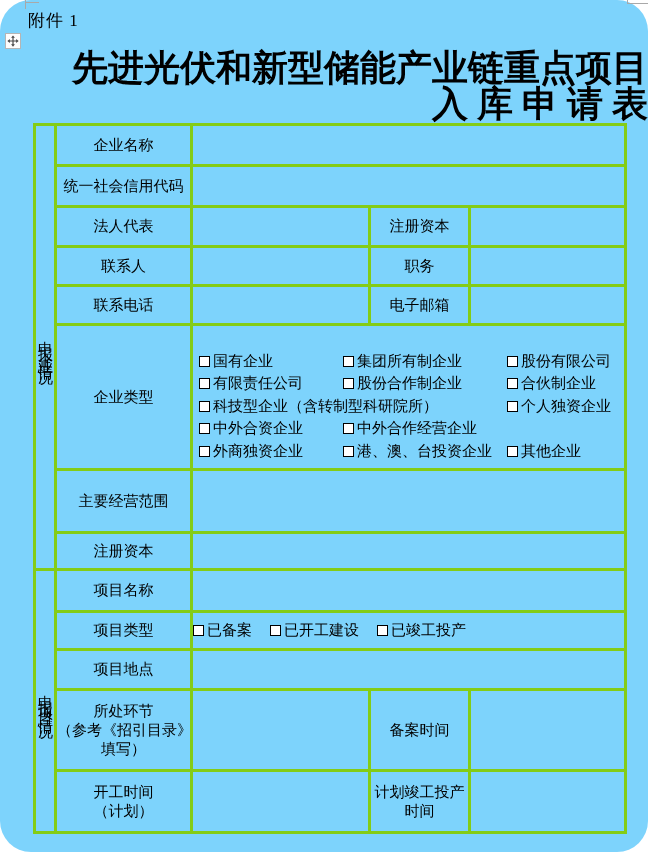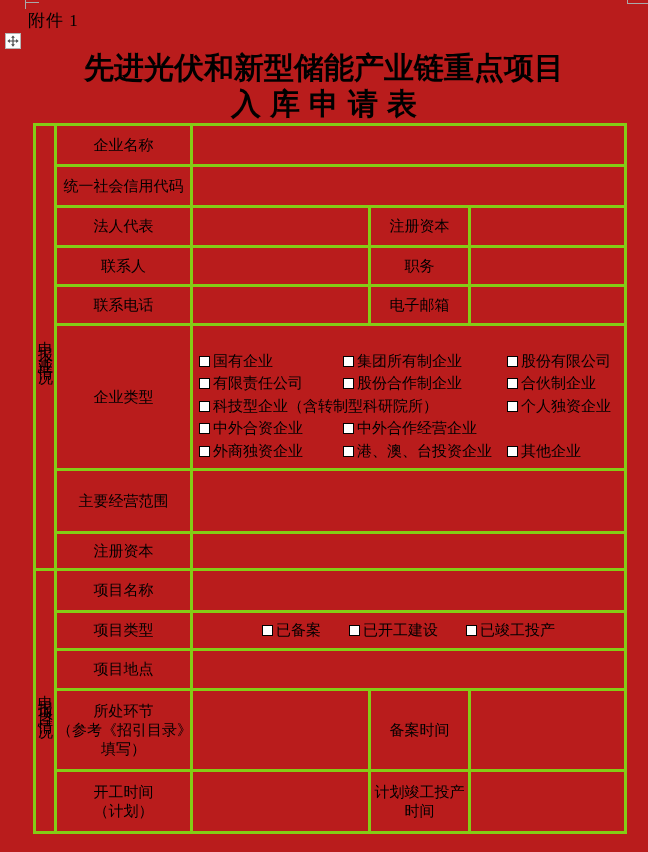--- a/index.html
+++ b/index.html
@@ -4,21 +4,21 @@
 <style>
   * { margin: 0; padding: 0; box-sizing: border-box; }
   html, body { background: #ffffff; }
   body {
     font-family: "Liberation Serif", "DejaVu Serif", serif;
     color: #000;
     width: 648px; height: 852px;
     position: relative;
     overflow: hidden;
   }
-  .page { position: absolute; inset: 0; background: #b91c1c; }
+  .page { position: absolute; inset: 0; background: #7dd3fc; border-radius: 31px; }
 
   
   .mark { position: absolute; background: #a9a9a9; }
   .mark-tl-v { left: 25px; top: 0; width: 1px; height: 9px; }
   .mark-tl-h { left: 25px; top: 2px; width: 14px; height: 1px; }
   .mark-tr-h { left: 627px; top: 3px; width: 21px; height: 1px; }
   .mark-tr-v { left: 627px; top: 0; width: 1px; height: 4px; }
 
   .attachment {
     position: absolute; left: 28px; top: 9px;
@@ -28,23 +28,23 @@
   .move-handle {
     position: absolute; left: 5px; top: 33px;
     width: 16px; height: 16px;
     border: 1px solid #b5b5b5; background: #fdfdfd;
     display: flex; align-items: center; justify-content: center;
     cursor: move;
   }
 
   .titles {
     position: absolute; top: 50px; left: 0; width: 648px;
-    text-align: center; font-weight: bold;
+    text-align: right; font-weight: bold;
     font-family: "Liberation Sans", "DejaVu Sans", sans-serif;
-    font-size: 30px; line-height: 36px;
+    font-size: 36px; line-height: 36px;
   }
   .title-l2 { letter-spacing: 9px; margin-right: -9px; }
 
   table.form {
     position: absolute; left: 33px; top: 123px;
     border-collapse: collapse; table-layout: fixed;
     width: 591px;
     font-size: 15px;
   }
   table.form td {
@@ -72,21 +72,21 @@
     vertical-align: -1px; margin-right: 3px;
   }
   .ct-cell { text-align: left; }
   .ct-lines { padding: 18px 0 0 6px; }
   .ct-line { position: relative; height: 22.5px; line-height: 22.5px; }
   .ct-opt { position: absolute; top: 0; white-space: nowrap; cursor: default; }
   .pos1 { left: 0; }
   .pos2 { left: 134px; padding-left: 10px; }
   .pos3 { left: 296px; margin-left: 12px; }
 
-  .pt-row { display: flex; justify-content: center; align-items: center; gap: 28px; }
+  .pt-row { display: flex; justify-content: flex-start; align-items: center; gap: 18px; }
   .pt-opt { white-space: nowrap; }
 </style>
 </head>
 <body>
 
 <div class="page">
 
   <div class="mark mark-tl-v"></div>
   <div class="mark mark-tl-h"></div>
   <div class="mark mark-tr-h"></div>

